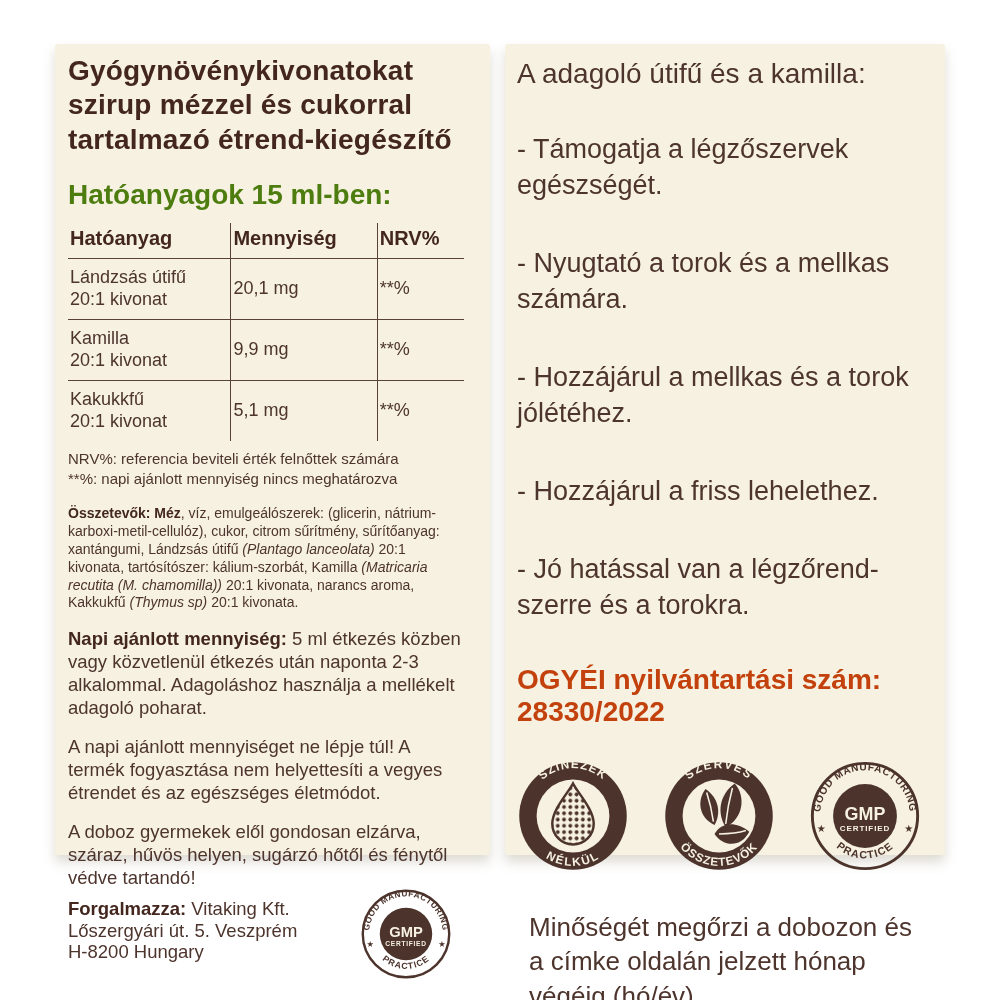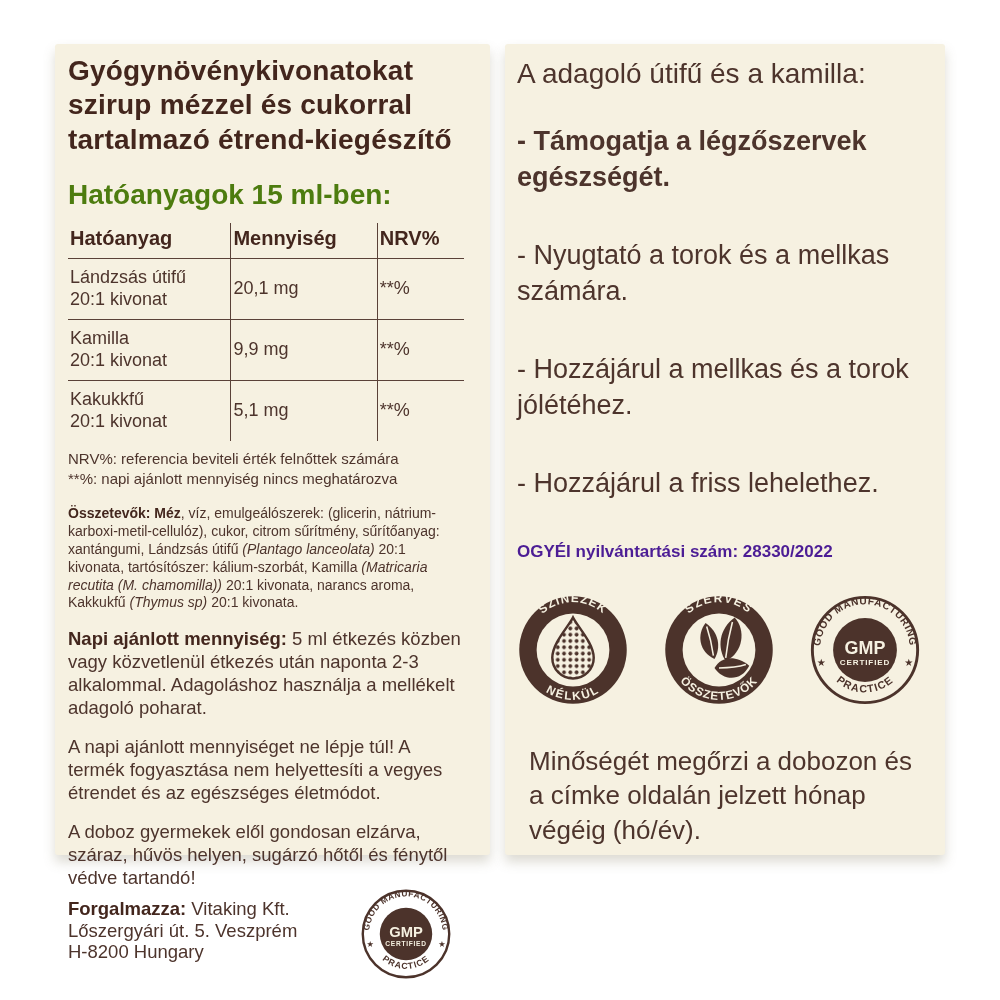--- a/index.html
+++ b/index.html
@@ -24,22 +24,22 @@
   p.body { margin-top:16px; font-size:14px; line-height:1.28; }
   p.body2 { margin-top:16px; font-size:18.5px; line-height:1.24; }
   .b { font-weight:bold; color:#43261d; }
   .it { font-style:italic; }
   .distributor { position:relative; margin-top:8px; font-size:18.5px; line-height:1.18; }
   .distributor .seal { position:absolute; right:12px; top:-10px; }
 
   
   .claims-heading { font-size:28px; line-height:1.3; }
   .benefit { margin-top:42px; font-size:27px; line-height:1.33; }
-  .benefit.first { margin-top:32px;font-weight:bold; }
-  .registration { margin-top:40px; font-size:17px; font-weight:bold; color:#4c1d95; }
+  .benefit.first { margin-top:40px; }
+  .registration { margin-top:40px; font-size:28px; font-weight:bold; color:#c2410c; }
   .badge-row { margin-top:32px; display:flex; align-items:center; gap:34px; }
   .quality-note { margin-top:38px; font-size:26px; line-height:1.33;margin-left:12px; }
 
   svg text { font-family:"Liberation Sans", sans-serif; }
 </style>
 </head>
 <body>
 
 <div class="page">
 
@@ -129,20 +129,21 @@
   </div>
 
   <div class="panel panel-right">
 
     <div class="claims-heading">A adagoló útifű és a kamilla:</div>
 
     <p class="benefit first">- Támogatja a légzőszervek egészségét.</p>
     <p class="benefit">- Nyugtató a torok és a mellkas számára.</p>
     <p class="benefit">- Hozzájárul a mellkas és a torok jólétéhez.</p>
     <p class="benefit">- Hozzájárul a friss lehelethez.</p>
+    <p class="benefit">- Jó hatással van a légzőrend-szerre és a torokra.</p>
 
     <div class="registration">OGYÉI nyilvántartási szám: 28330/2022</div>
 
     <div class="badge-row">
 
       <svg width="112" height="112" viewBox="0 0 100 100">
         <defs>
           <path id="col-top" d="M 11,55 A 39.8,39.8 0 1 1 89,55"></path>
           <path id="col-bot" d="M 5.5,50 A 44.5,44.5 0 0 0 94.5,50"></path>
           <pattern id="dots1" width="5.6" height="5.6" patternUnits="userSpaceOnUse">

